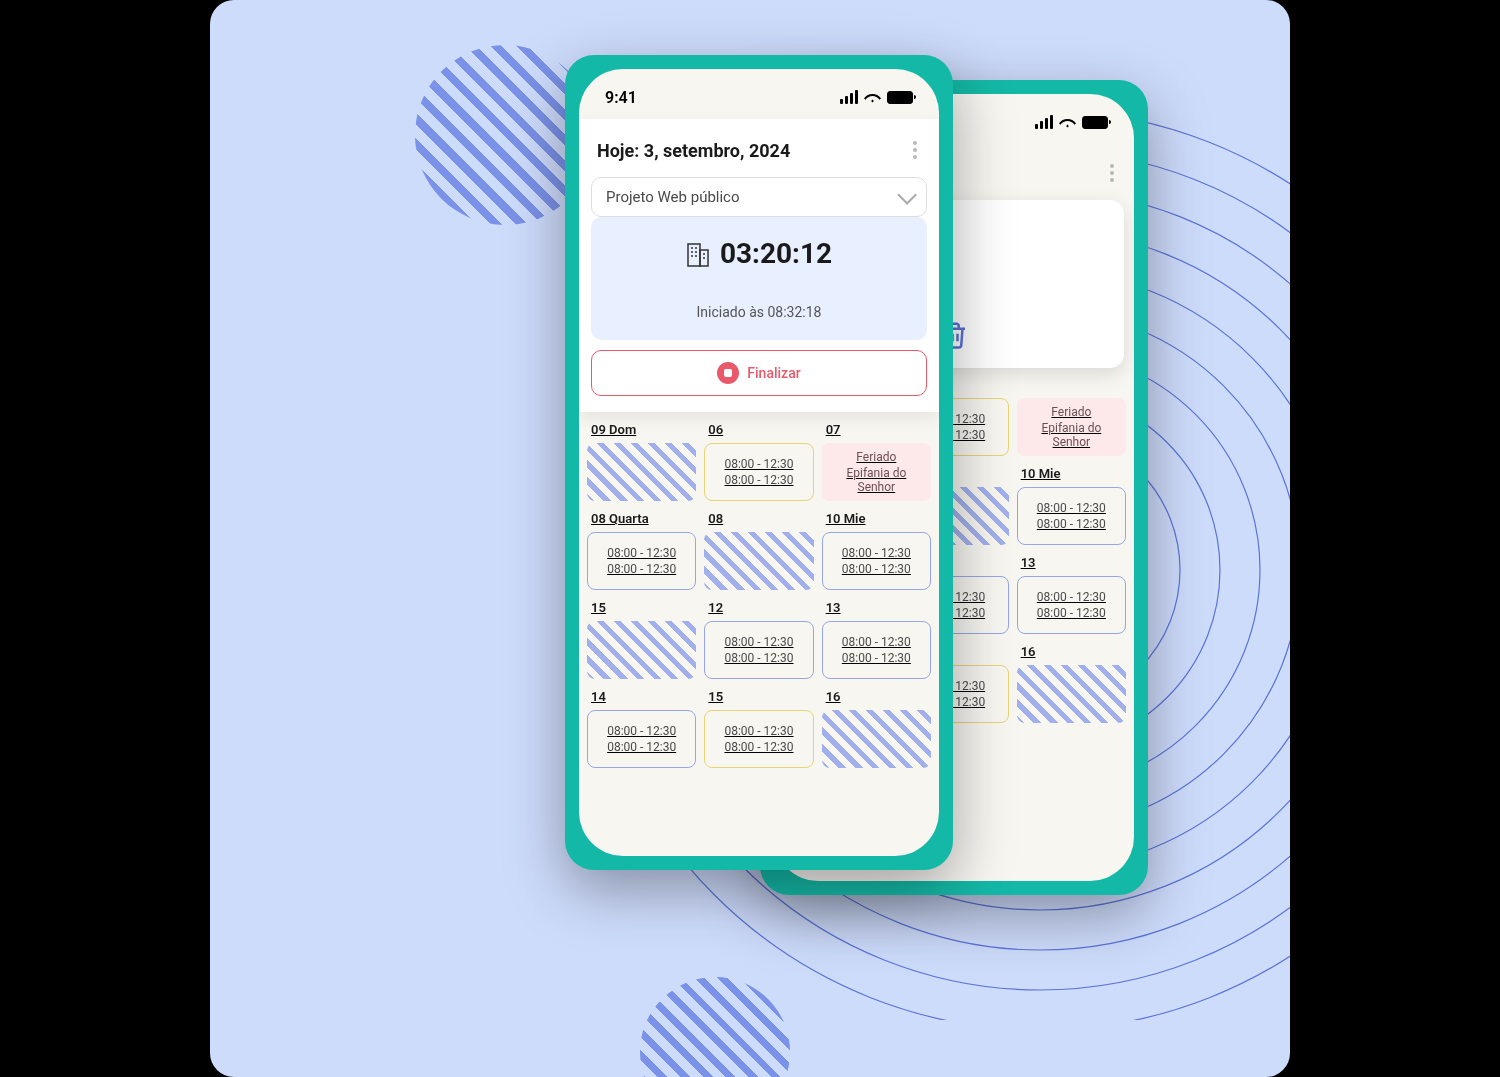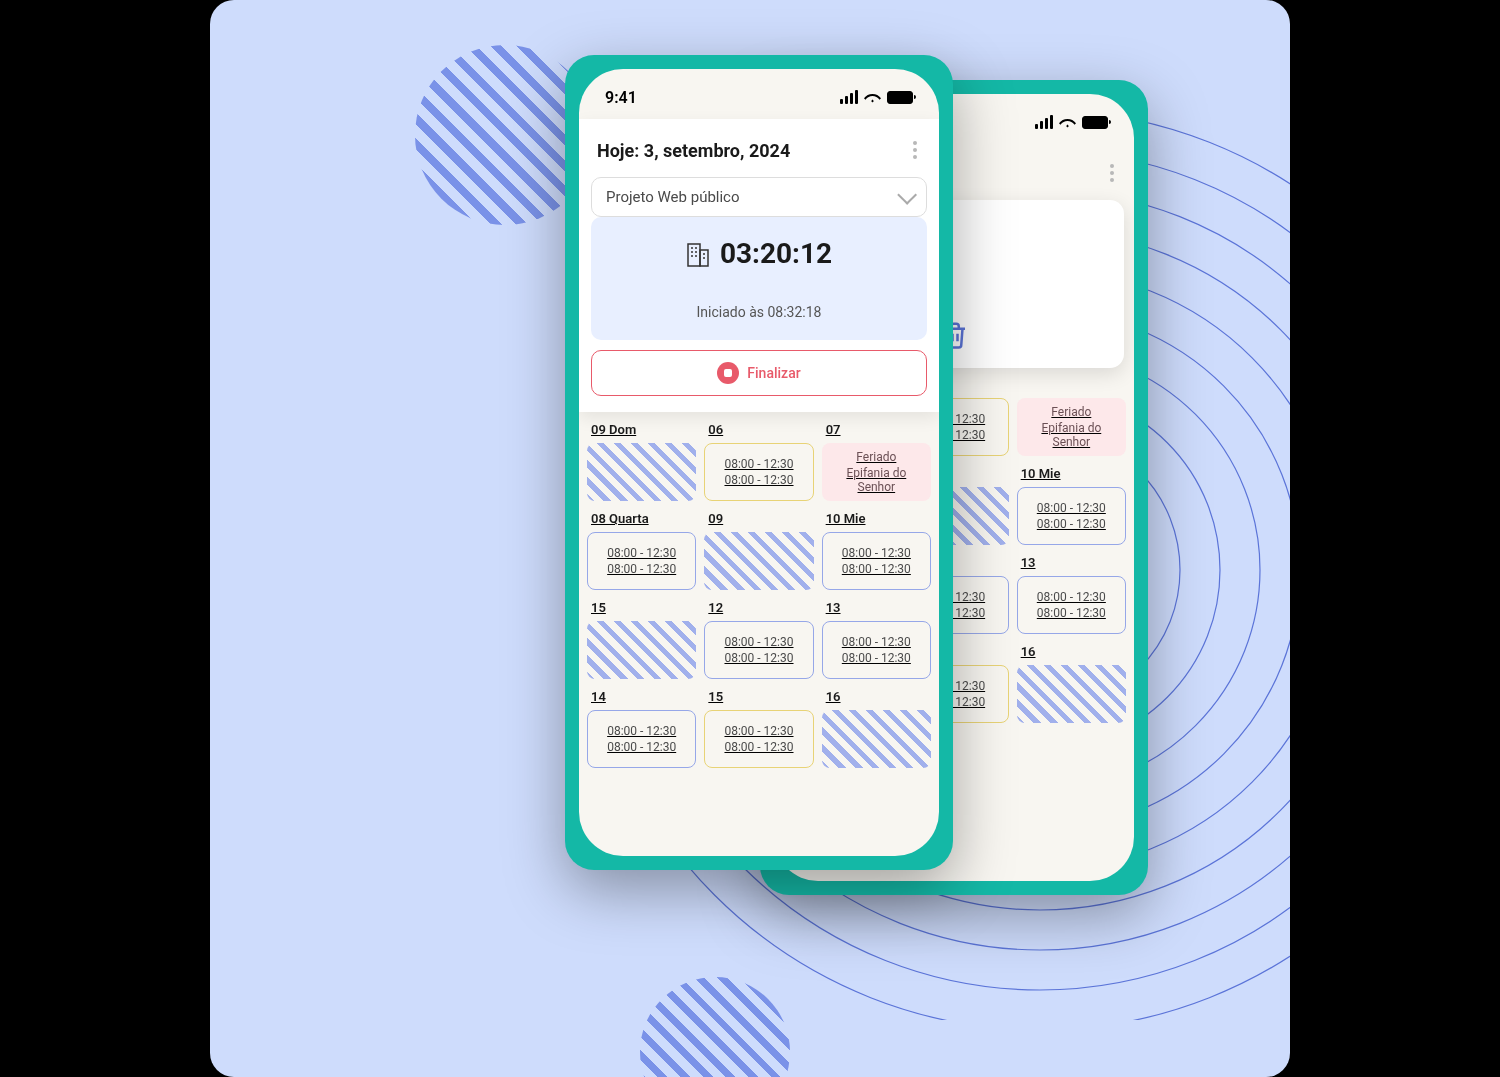--- a/index.html
+++ b/index.html
@@ -529,21 +529,21 @@
           </div>
           <div class="cal-row">
             <div class="cal-cell">
               <div class="cal-label">08 Quarta</div>
               <div class="cal-box blue">
                 <div>08:00 - 12:30</div>
                 <div>08:00 - 12:30</div>
               </div>
             </div>
             <div class="cal-cell">
-              <div class="cal-label">09</div>
+              <div class="cal-label">08</div>
               <div class="cal-box hatch"></div>
             </div>
             <div class="cal-cell">
               <div class="cal-label">10 Mie</div>
               <div class="cal-box blue">
                 <div>08:00 - 12:30</div>
                 <div>08:00 - 12:30</div>
               </div>
             </div>
           </div>

